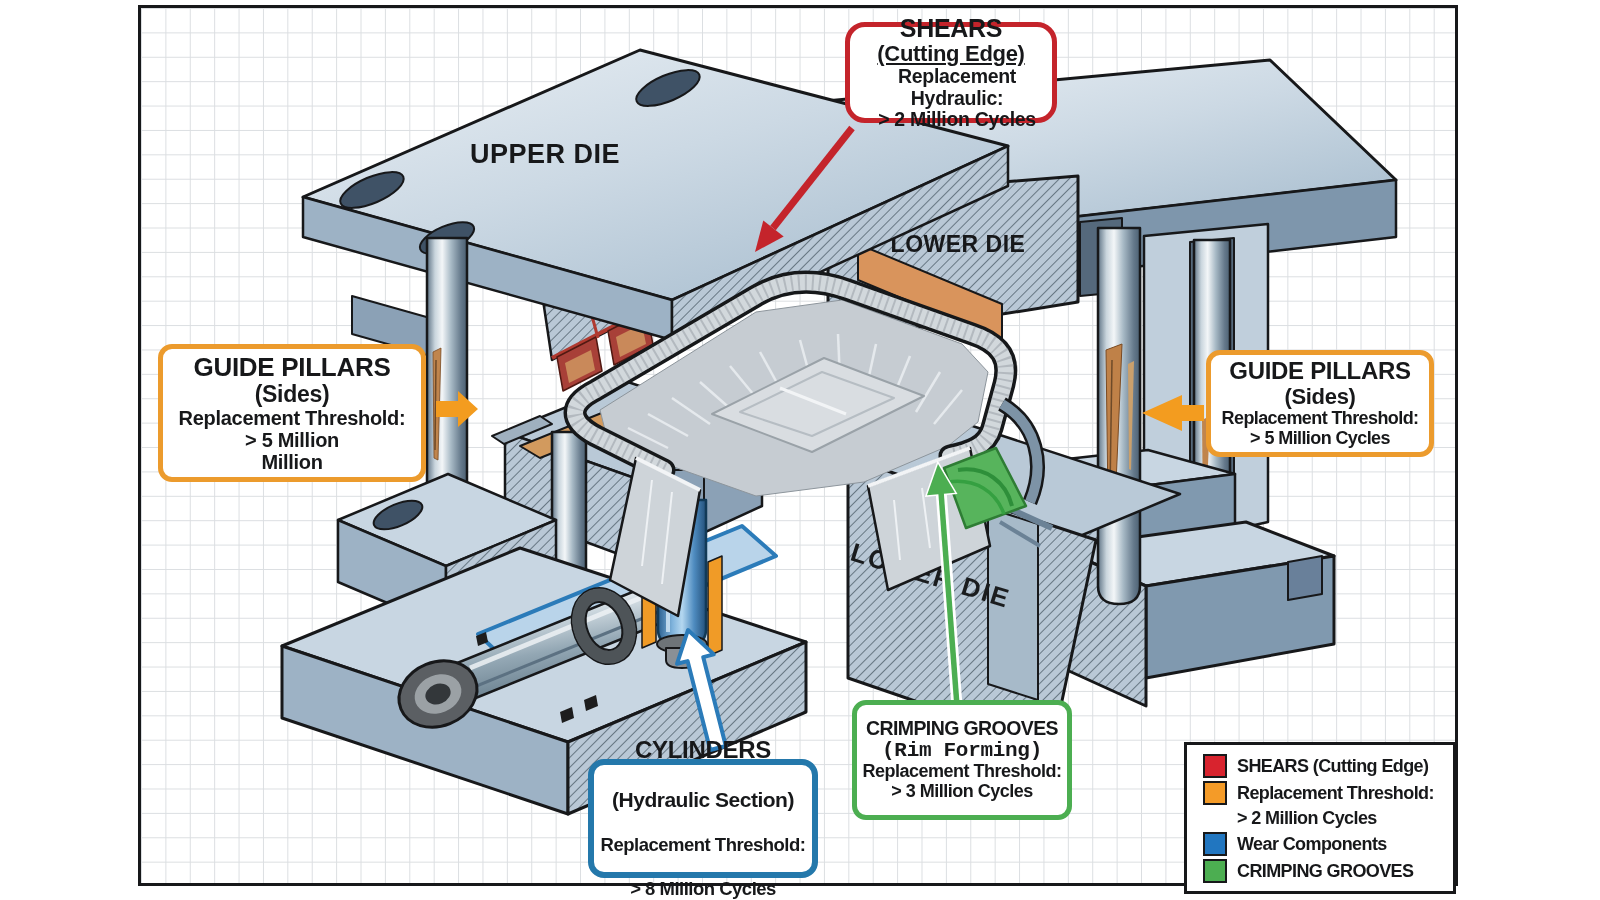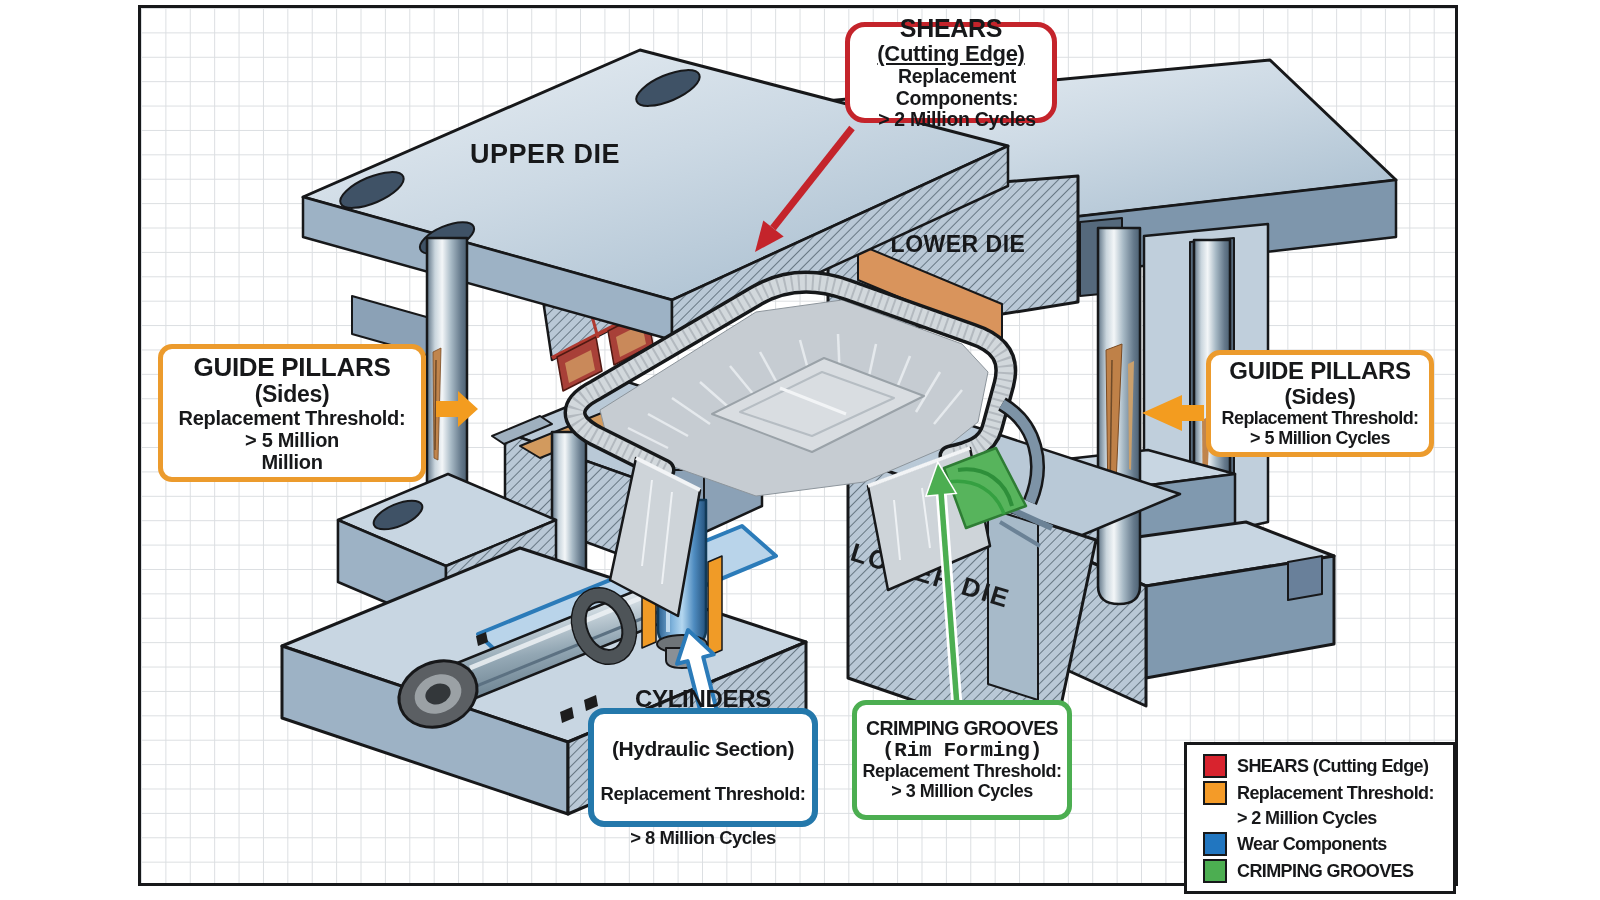--- a/index.html
+++ b/index.html
@@ -15,21 +15,21 @@
 
   .callout{position:absolute;background:#fff;box-sizing:border-box;text-align:center;color:#17181a;
            font-weight:700;display:flex;flex-direction:column;justify-content:center;
            line-height:1.1;letter-spacing:-0.3px;white-space:nowrap;}
   .co-shears{left:845px;top:22px;width:212px;height:101px;border:5px solid #c4242b;border-radius:20px;}
   .co-shears .t1{font-size:25px;}.co-shears .t2{font-size:22px;text-decoration:underline;}.co-shears .t3{font-size:19.5px;padding-left:12px;}
   .co-guide-left{left:158px;top:344px;width:268px;height:138px;border:5px solid #ec9b2d;border-radius:14px;}
   .co-guide-left .t1{font-size:26px;}.co-guide-left .t2{font-size:23px;}.co-guide-left .t3{font-size:20px;}
   .co-guide-right{left:1206px;top:350px;width:228px;height:107px;border:5px solid #ec9b2d;border-radius:14px;}
   .co-guide-right .t1{font-size:24px;}.co-guide-right .t2{font-size:22px;}.co-guide-right .t3{font-size:18px;letter-spacing:-0.6px;}
-  .co-cylinders{left:588px;top:708px;width:230px;height:119px;border:6px solid #2478ab;border-radius:16px;gap:24px;}
+  .co-cylinders{left:588px;top:759px;width:230px;height:119px;border:6px solid #2478ab;border-radius:16px;gap:24px;}
   .co-cylinders .t1{font-size:24px;}.co-cylinders .t2{font-size:21px;letter-spacing:-0.5px;}.co-cylinders .t3{font-size:18.5px;letter-spacing:-0.5px;}
   .co-crimping{left:852px;top:700px;width:220px;height:120px;border:5px solid #4cae51;border-radius:14px;}
   .co-crimping .t1{font-size:19.5px;letter-spacing:-0.6px;}.co-crimping .t2{font-size:21px;font-family:Liberation Mono, monospace;}.co-crimping .t3{font-size:18px;letter-spacing:-0.5px;}
 
   .legend{position:absolute;left:1184px;top:742px;width:272px;height:152px;box-sizing:border-box;
           border:3px solid #17181a;background:#fff;padding:9px 4px 8px 16px;
           display:flex;flex-direction:column;justify-content:space-between;}
   .lrow{display:flex;align-items:center;font-weight:700;font-size:18px;color:#17181a;letter-spacing:-0.6px;white-space:nowrap;}
   .sw{width:24px;height:24px;border:2.5px solid #17181a;margin-right:10px;flex:0 0 auto;box-sizing:border-box;}
   .sw.red{background:#d8232e;}.sw.orange{background:#f49b28;}.sw.blue{background:#2176c0;}.sw.green{background:#4cae51;}
@@ -270,21 +270,21 @@
         <polygon points="938,464 955,492.8 927,495.2" fill="#4cae51"></polygon>
       </g>
       <polygon class="ln" points="725.8,746 703.2,657.1 713.8,654.4 688,630 677,663.8 687.6,661.1 710.2,750" fill="#ffffff" stroke="#2b7bb9" stroke-width="4"></polygon>
     </g>
   </svg>
 
   <div class="callout co-shears">
     <div class="t1">SHEARS</div>
     <div class="t2">(Cutting Edge)</div>
     <div class="t3">Replacement</div>
-    <div class="t3">Components:</div>
+    <div class="t3">Hydraulic:</div>
     <div class="t3">&gt; 2 Million Cycles</div>
   </div>
 
   <div class="callout co-guide-left">
     <div class="t1">GUIDE PILLARS</div>
     <div class="t2">(Sides)</div>
     <div class="t3">Replacement Threshold:</div>
     <div class="t3">&gt; 5 Million</div>
     <div class="t3">Million</div>
   </div>

